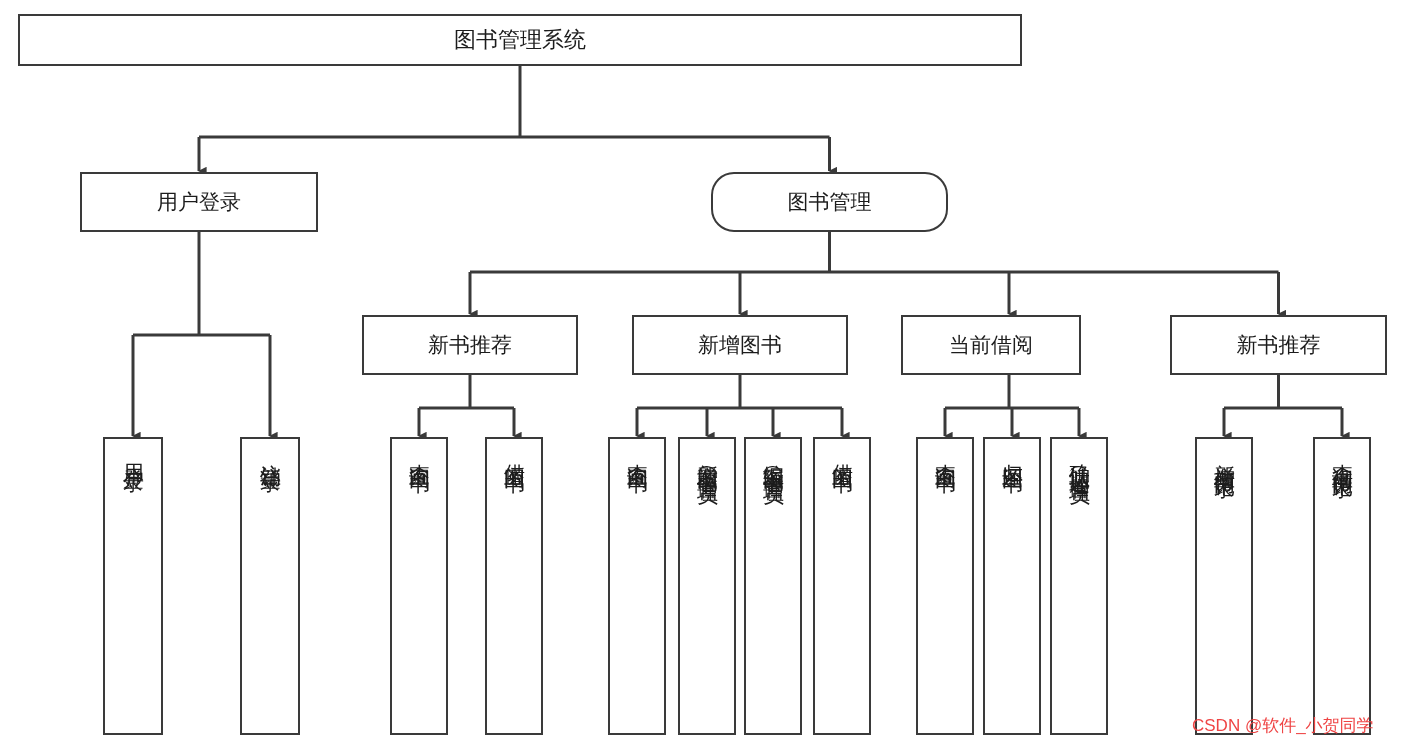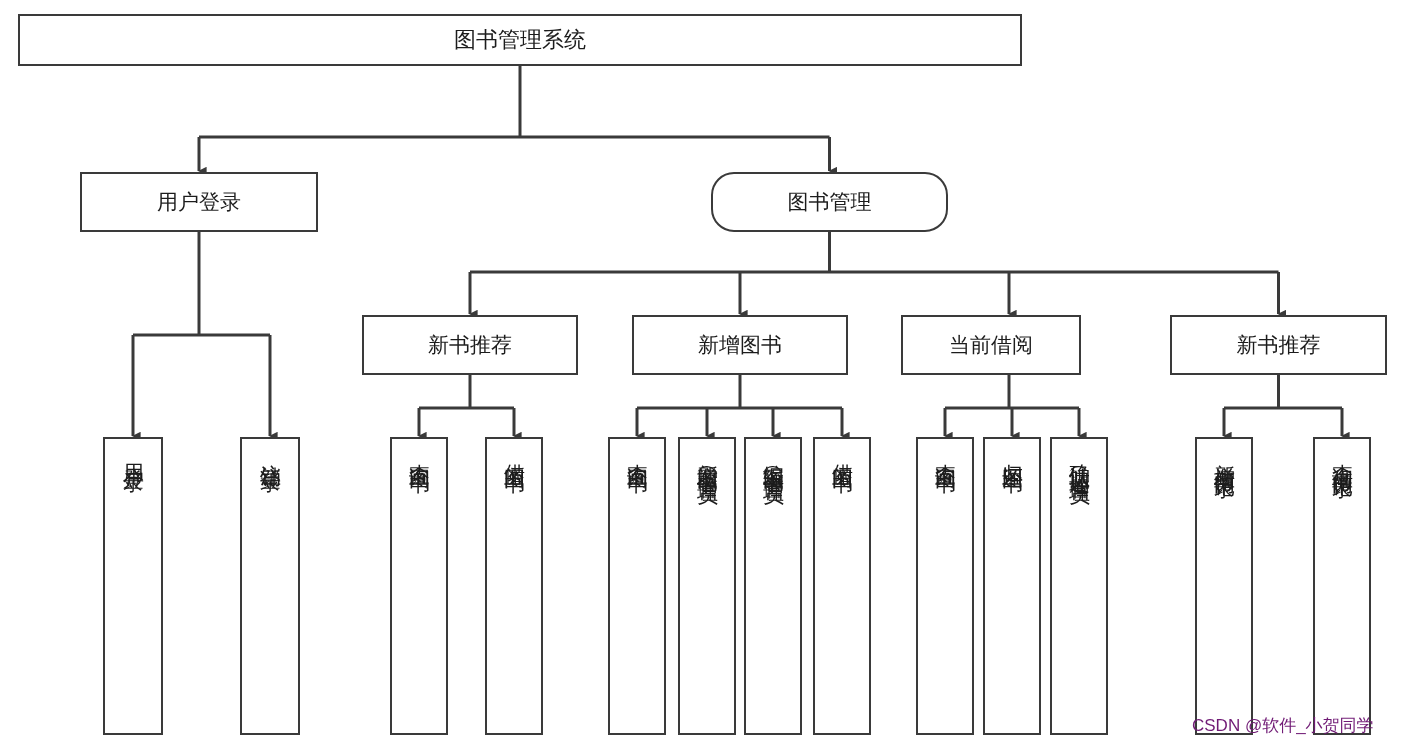--- a/index.html
+++ b/index.html
@@ -182,14 +182,14 @@
       <div class="node vert" style="left: 1050px; top: 437px; width: 58px; height: 298px; border-color: rgb(58, 58, 58); background: rgb(255, 255, 255);">
         <span class="node-label" style="color: rgb(28, 28, 28);">确认归还（管理员）</span>
       </div>
       <div class="node vert" style="left: 1195px; top: 437px; width: 58px; height: 298px; border-color: rgb(58, 58, 58); background: rgb(255, 255, 255);">
         <span class="node-label" style="color: rgb(28, 28, 28);">新增借阅记录</span>
       </div>
       <div class="node vert" style="left: 1313px; top: 437px; width: 58px; height: 298px; border-color: rgb(58, 58, 58); background: rgb(255, 255, 255);">
         <span class="node-label" style="color: rgb(28, 28, 28);">查询借阅记录</span>
       </div>
     </div>
-  <div class="watermark" style="left: 1192px; top: 714px; color: #701a75;">CSDN @软件_小贺同学</div>
+  <div class="watermark" style="left: 1192px; top: 714px; color: #ef4444;">CSDN @软件_小贺同学</div>
 </div>
 
 </body></html>

